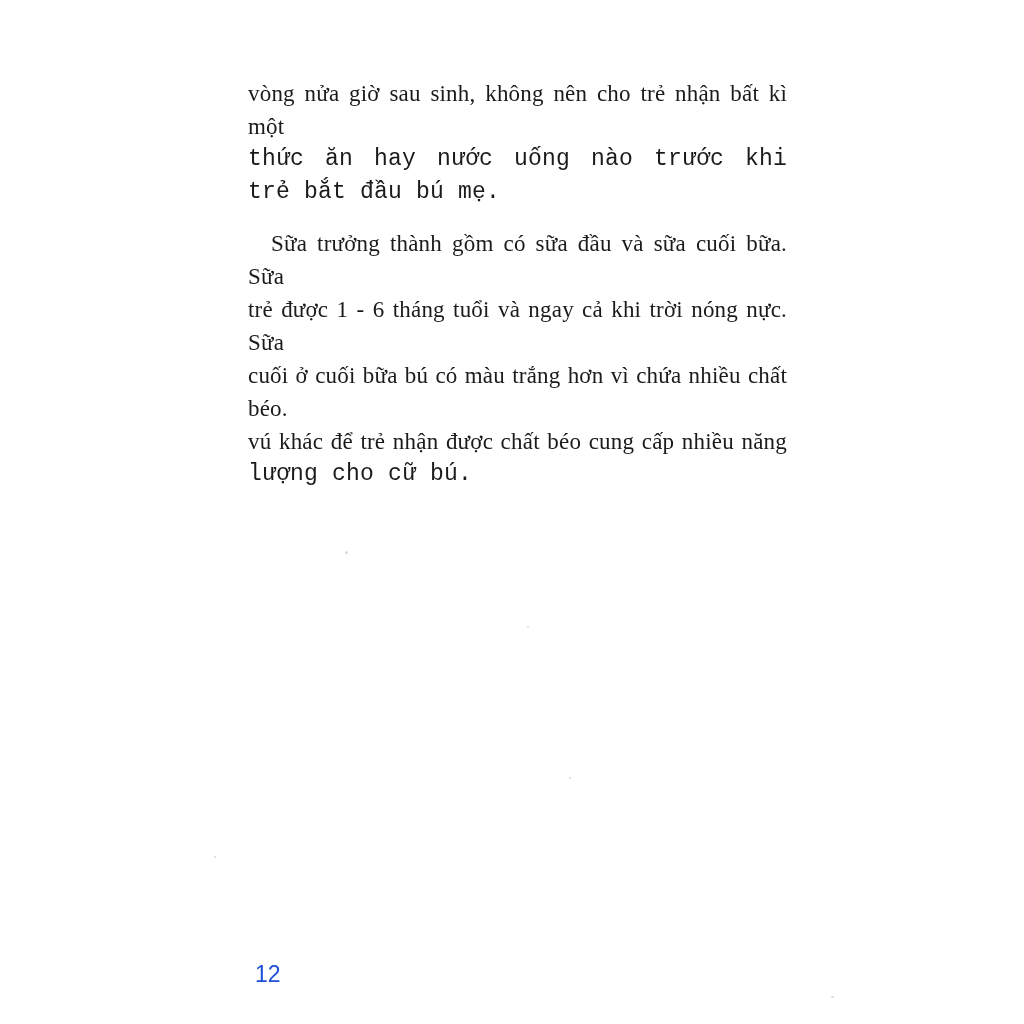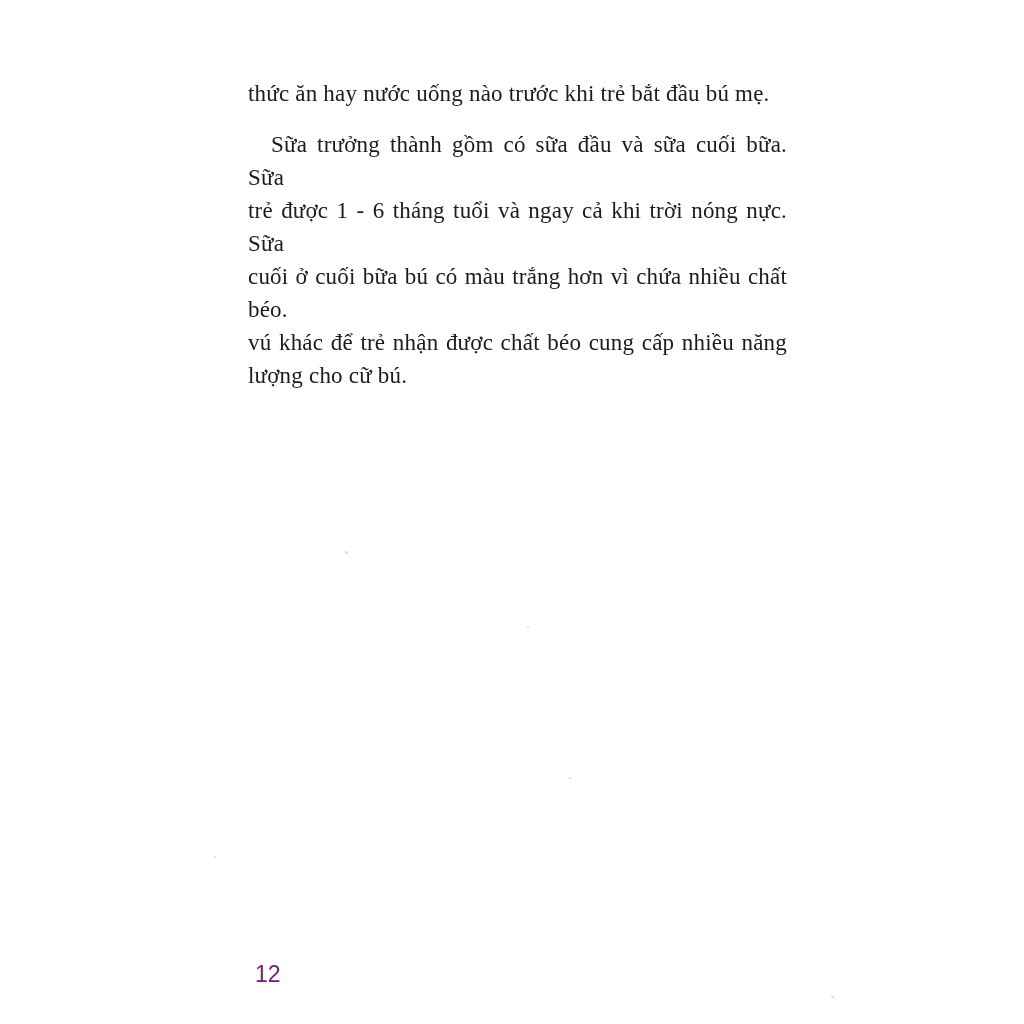--- a/index.html
+++ b/index.html
@@ -26,46 +26,48 @@
     letter-spacing: 0.2px;
   }
   .para { margin: 0; }
   .para + .para { margin-top: 18px; }
   .line {
     text-align: justify;
     text-align-last: justify;
   }
   .line.last {
     text-align-last: left;
+    font-family: Liberation Mono, monospace;
   }
   .line.indent {
     text-indent: 23px;
   }
   .page-number {
     position: absolute;
     left: 255px;
     top: 961px;
     font-family: "Liberation Sans", sans-serif;
     font-size: 23px;
-    color: #701a75;
+    color: #1d4ed8;
   }
   .speck {
     position: absolute;
     background: #d9d9d9;
     border-radius: 50%;
   }
 </style>
 </head>
 <body>
 
 <div class="sheet">
 
   <div class="text-block">
 
     <div class="para">
+      <div class="line">vòng nửa giờ sau sinh, không nên cho trẻ nhận bất kì một</div>
       <div class="line last">thức ăn hay nước uống nào trước khi trẻ bắt đầu bú mẹ.</div>
     </div>
 
     <div class="para">
       <div class="line indent">Sữa trưởng thành gồm có sữa đầu và sữa cuối bữa. Sữa</div>
       <div class="line">trẻ được 1 - 6 tháng tuổi và ngay cả khi trời nóng nực. Sữa</div>
       <div class="line">cuối ở cuối bữa bú có màu trắng hơn vì chứa nhiều chất béo.</div>
       <div class="line">vú khác để trẻ nhận được chất béo cung cấp nhiều năng</div>
       <div class="line last">lượng cho cữ bú.</div>
     </div>

